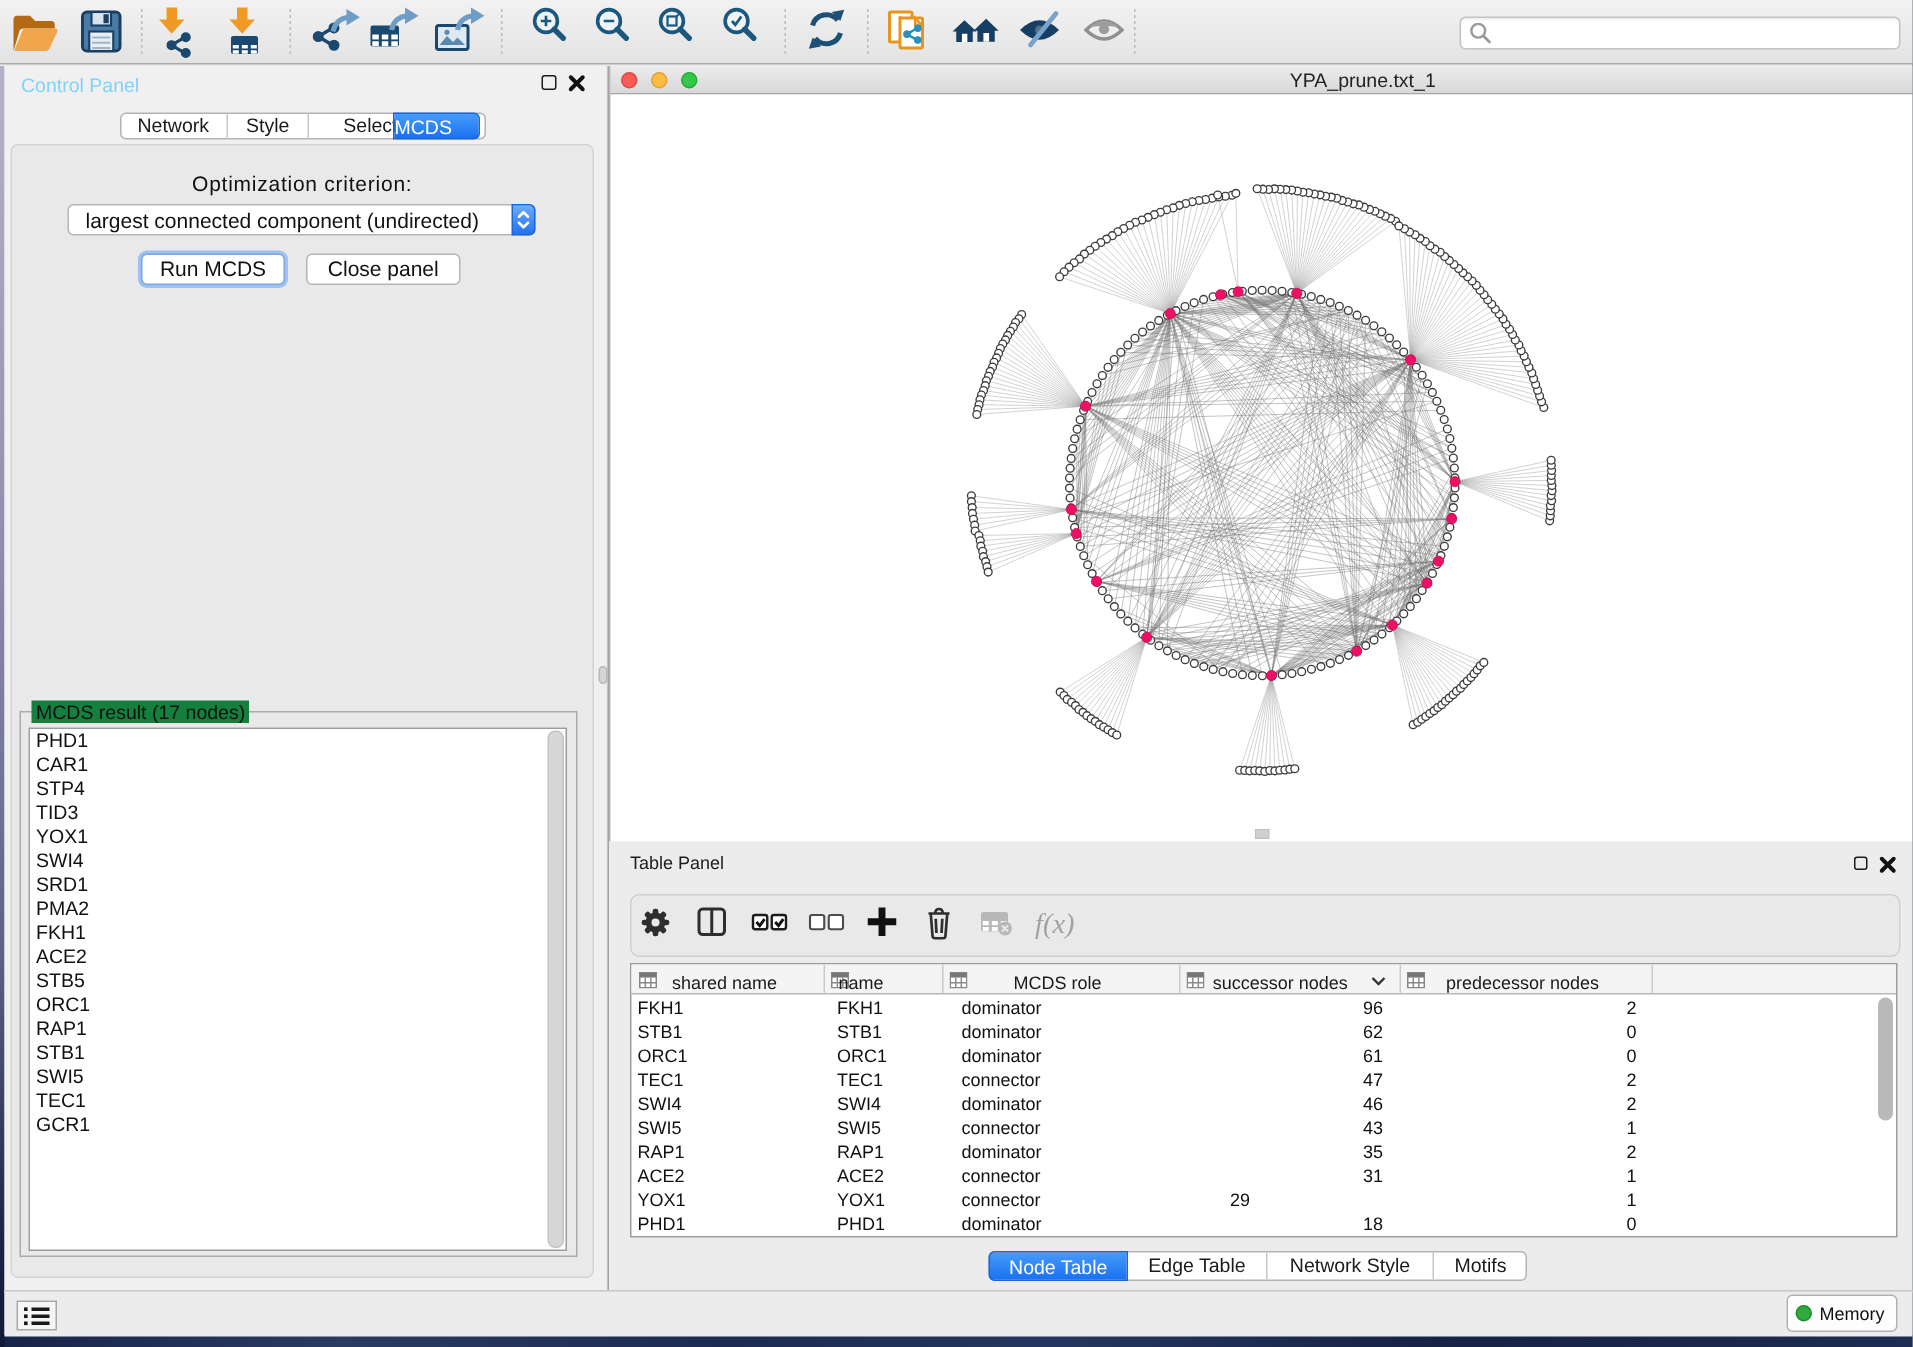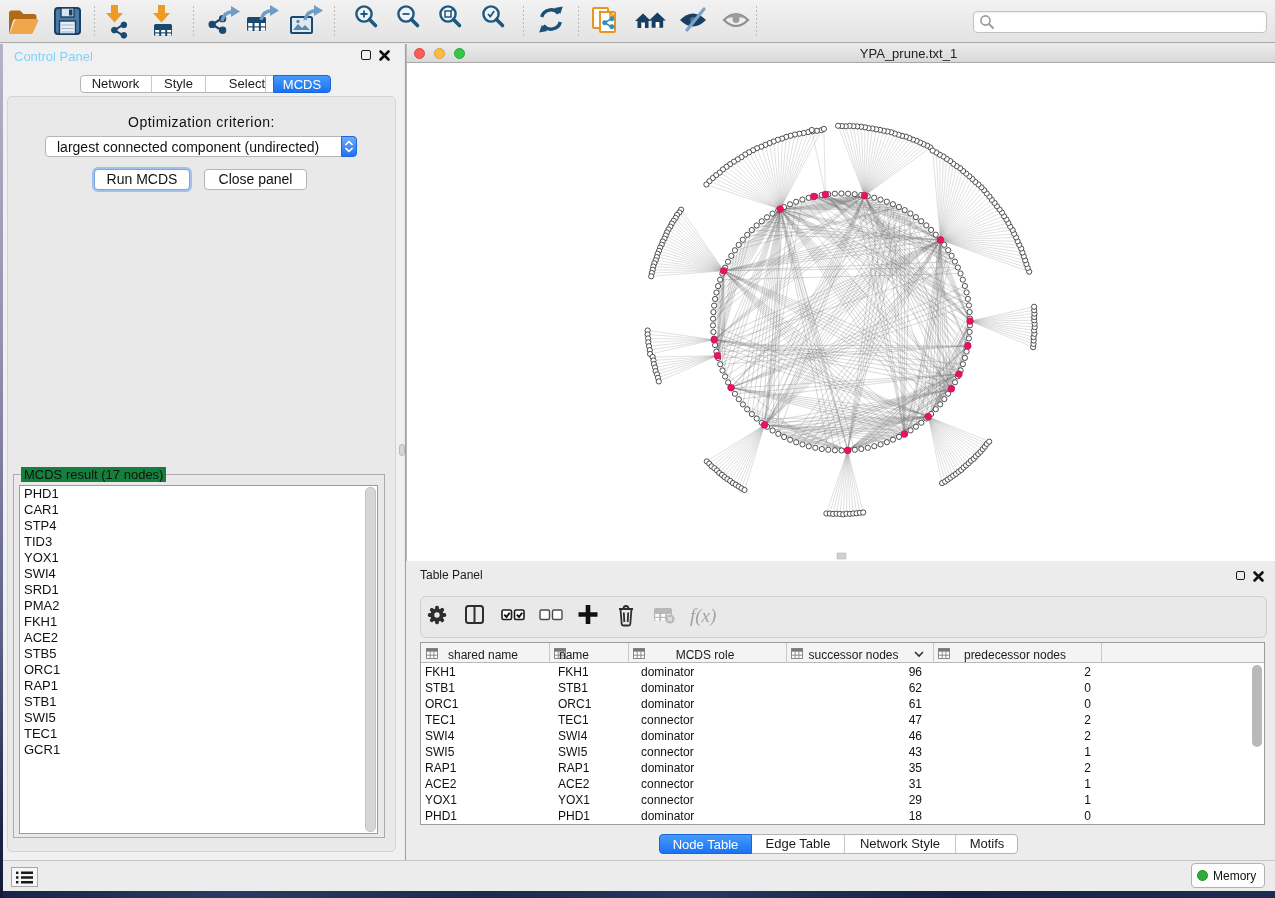--- a/index.html
+++ b/index.html
@@ -141,21 +141,21 @@
 <div class="abs" style="left:14px;top:49px;font-size:13px;color:#7dd3fc">Control Panel</div>
 <div class="abs" style="left:361px;top:50px;width:10px;height:10px;border:1.6px solid #1a1a1a;border-radius:2px"></div>
 <svg class="abs" style="left:378px;top:49px" width="13" height="13" viewBox="0 0 13 13">
     <path d="M2.5 2.5 L10.5 10.5 M10.5 2.5 L2.5 10.5" stroke="#111" stroke-width="2.6" stroke-linecap="round"></path>
   </svg>
 <div class="abs" style="left:7px;top:96px;width:389px;height:756px;background:#e9e9e9;border:1px solid #d4d4d4;border-radius:5px"></div>
 <div class="abs" style="left:80px;top:75px;width:244px;height:18px;background:#fff;border:1px solid #b3b3b3;border-radius:4px"></div>
 <div class="abs" style="left:80px;top:75px;width:72px;height:18px;border-right:1px solid #c7c7c7;color:#1a1a1a;font-size:13px;text-align:center;line-height:18px">Network</div>
 <div class="abs" style="left:152px;top:75px;width:54px;height:18px;border-right:1px solid #c7c7c7;color:#1a1a1a;font-size:13px;text-align:center;line-height:18px">Style</div>
 <div class="abs" style="left:206px;top:75px;width:60px;height:18px;border-right:1px solid #c7c7c7;color:#1a1a1a;font-size:13px;text-align:right;line-height:18px">Select</div>
-<div class="abs" style="left:273px;top:75px;width:58px;height:18px;background:linear-gradient(#459bfb,#1b72f2);border-radius:0 4px 4px 0;border:1px solid #1a66d9;color:#fff;font-size:13px;text-align:center;line-height:17px">MCDS</div>
+<div class="abs" style="left:262px;top:75px;width:58px;height:18px;background:linear-gradient(#459bfb,#1b72f2);border-radius:0 4px 4px 0;border:1px solid #1a66d9;color:#fff;font-size:13px;text-align:left;line-height:17px">MCDS</div>
 <div class="abs" style="left:8px;top:114px;width:387px;text-align:center;font-size:14px;letter-spacing:.5px;color:#111">Optimization criterion:</div>
 <div class="abs" style="left:45px;top:136px;width:312px;height:21px;background:#fff;border:1px solid #b5b5b5;border-radius:4px"></div>
 <div class="abs" style="left:57px;top:139px;font-size:14px;color:#111">largest connected component (undirected)</div>
 <div class="abs" style="left:341px;top:136px;width:16px;height:21px;background:linear-gradient(#6cacfa,#2471ef);border-radius:0 4px 4px 0;border:1px solid #1a66d9"></div>
 <svg class="abs" style="left:343px;top:139px" width="12" height="15" viewBox="0 0 12 15">
     <path d="M3 5.5 L6 2.5 L9 5.5 M3 9.5 L6 12.5 L9 9.5" stroke="#fff" stroke-width="1.7" fill="none" stroke-linecap="round" stroke-linejoin="round"></path>
   </svg>
 <div class="abs" style="left:94px;top:169px;width:96px;height:21px;background:#fff;border:1px solid #7ba7e0;border-radius:4px;box-shadow:0 0 0 2px rgba(125,175,245,.7);font-size:14px;color:#111;text-align:center;line-height:19px">Run MCDS</div>
 <div class="abs" style="left:204px;top:169px;width:103px;height:21px;background:#fff;border:1px solid #b5b5b5;border-radius:4px;font-size:14px;color:#111;text-align:center;line-height:19px">Close panel</div>
 <div class="abs" style="left:13px;top:474px;width:372px;height:364px;border:1px solid #ababab"></div>
@@ -665,21 +665,21 @@
 <div class="abs" style="left:820px;top:761px;width:102px;text-align:right;font-size:12px;color:#111">35</div>
 <div class="abs" style="left:989px;top:761px;width:102px;text-align:right;font-size:12px;color:#111">2</div>
 <div class="abs" style="left:425px;top:777px;font-size:12px;color:#111">ACE2</div>
 <div class="abs" style="left:558px;top:777px;font-size:12px;color:#111">ACE2</div>
 <div class="abs" style="left:641px;top:777px;font-size:12px;color:#111">connector</div>
 <div class="abs" style="left:820px;top:777px;width:102px;text-align:right;font-size:12px;color:#111">31</div>
 <div class="abs" style="left:989px;top:777px;width:102px;text-align:right;font-size:12px;color:#111">1</div>
 <div class="abs" style="left:425px;top:793px;font-size:12px;color:#111">YOX1</div>
 <div class="abs" style="left:558px;top:793px;font-size:12px;color:#111">YOX1</div>
 <div class="abs" style="left:641px;top:793px;font-size:12px;color:#111">connector</div>
-<div class="abs" style="left:820px;top:793px;width:102px;text-align:right;font-size:12px;color:#111">29</div>
+<div class="abs" style="left:820px;top:793px;width:102px;font-size:12px;color:#111">29</div>
 <div class="abs" style="left:989px;top:793px;width:102px;text-align:right;font-size:12px;color:#111">1</div>
 <div class="abs" style="left:425px;top:809px;font-size:12px;color:#111">PHD1</div>
 <div class="abs" style="left:558px;top:809px;font-size:12px;color:#111">PHD1</div>
 <div class="abs" style="left:641px;top:809px;font-size:12px;color:#111">dominator</div>
 <div class="abs" style="left:820px;top:809px;width:102px;text-align:right;font-size:12px;color:#111">18</div>
 <div class="abs" style="left:989px;top:809px;width:102px;text-align:right;font-size:12px;color:#111">0</div>
 <div class="abs" style="left:1252px;top:665px;width:10px;height:82px;background:#b9b9b9;border-radius:5px"></div>
 <div class="abs" style="left:659px;top:834px;width:359px;height:20px;background:#fff;border:1px solid #b3b3b3;border-radius:4px"></div>
 <div class="abs" style="left:659px;top:834px;width:93px;height:20px;background:linear-gradient(#459bfb,#1b72f2);border:1px solid #1a66d9;border-radius:4px 0 0 4px;color:#fff;font-size:13px;text-align:center;line-height:19px">Node Table</div>
 <div class="abs" style="left:752px;top:835px;width:93px;height:18px;border-right:1px solid #c7c7c7;color:#1a1a1a;font-size:13px;text-align:center;line-height:18px">Edge Table</div>

